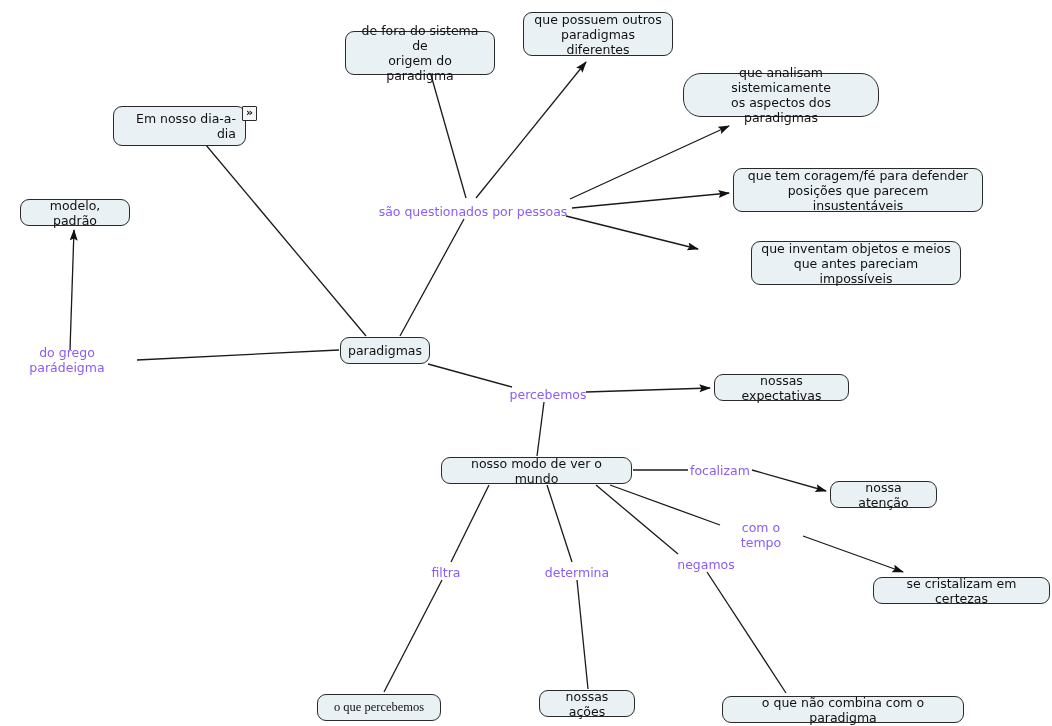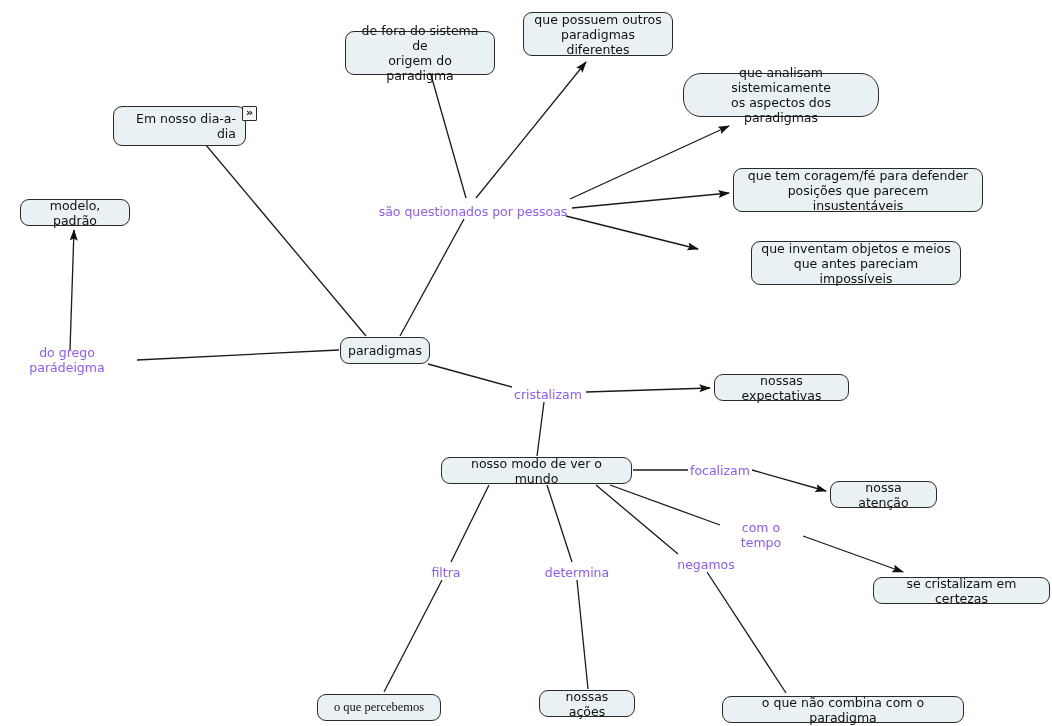--- a/index.html
+++ b/index.html
@@ -132,21 +132,21 @@
       <div class="node" style="left: 441px; top: 457px; width: 191px; height: 27px;">nosso modo de ver o mundo</div>
       <div class="node" style="left: 830px; top: 481px; width: 107px; height: 27px;">nossa atenção</div>
       <div class="node" style="left: 873px; top: 577px; width: 177px; height: 27px;">se cristalizam em certezas</div>
       <div class="node" style="left: 317px; top: 694px; width: 124px; height: 27px; font-family: Liberation Serif, serif;">o que percebemos</div>
       <div class="node" style="left: 539px; top: 690px; width: 96px; height: 27px; border-radius: 9px;">nossas ações</div>
       <div class="node" style="left: 722px; top: 696px; width: 242px; height: 27px;">o que não combina com o paradigma</div>
     </div>
   <div id="labels-layer">
       <div class="linklabel" style="left: 378px; top: 203px; width: 190px; height: 16px;">são questionados por pessoas</div>
       <div class="linklabel" style="left: 0px; top: 352px; width: 134px; height: 16px;">do grego parádeigma</div>
-      <div class="linklabel" style="left: 512px; top: 386px; width: 72px; height: 16px;">cristalizam</div>
+      <div class="linklabel" style="left: 512px; top: 386px; width: 72px; height: 16px;">percebemos</div>
       <div class="linklabel" style="left: 690px; top: 462px; width: 60px; height: 16px;">focalizam</div>
       <div class="linklabel" style="left: 721px; top: 527px; width: 80px; height: 16px;">com o tempo</div>
       <div class="linklabel" style="left: 676px; top: 556px; width: 60px; height: 16px;">negamos</div>
       <div class="linklabel" style="left: 430px; top: 564px; width: 32px; height: 16px;">filtra</div>
       <div class="linklabel" style="left: 545px; top: 564px; width: 64px; height: 16px;">determina</div>
     </div>
 
 </div>
 
 </body></html>

